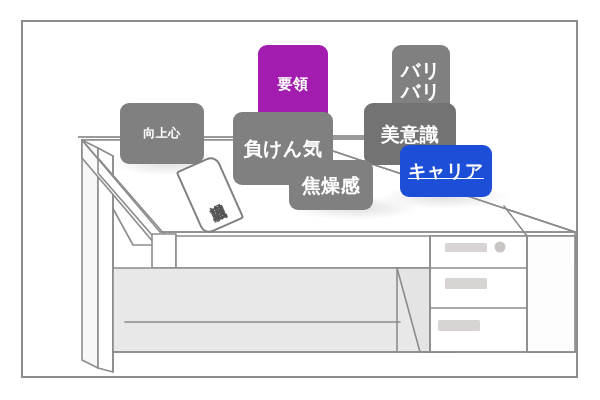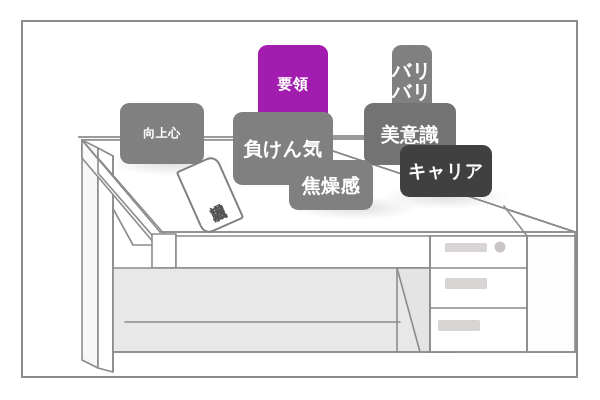--- a/index.html
+++ b/index.html
@@ -166,25 +166,25 @@
       </div>
       <div class="node" style="left: 258px; top: 45px; width: 70px; height: 78px; font-size: 15px; z-index: 5; background: #a21caf; color: rgb(255, 255, 255);">
         <span style="white-space: pre-line;">要領</span>
       </div>
       <div class="node" style="left: 289px; top: 160px; width: 84px; height: 50px; font-size: 19px; z-index: 8; background: rgb(128, 128, 128); color: rgb(255, 255, 255);">
         <span style="white-space: pre-line;">焦燥感</span>
       </div>
       <div class="node" style="left: 364px; top: 103px; width: 92px; height: 62px; font-size: 19px; z-index: 7; background: #737373; color: rgb(255, 255, 255);">
         <span style="white-space: pre-line;">美意識</span>
       </div>
-      <div class="node" style="left: 392px; top: 45px; width: 40px; height: 72px; font-size: 19px; z-index: 5; background: rgb(128, 128, 128); color: rgb(255, 255, 255);">
+      <div class="node" style="left: 392px; top: 45px; width: 58px; height: 72px; font-size: 19px; z-index: 5; background: rgb(128, 128, 128); color: rgb(255, 255, 255);">
         <span style="white-space: pre-line;">バリ
 バリ</span>
       </div>
-      <div class="node" style="left: 400px; top: 145px; width: 92px; height: 52px; font-size: 18px; z-index: 8; background: #404040; color: rgb(255, 255, 255);">
+      <div class="node" style="left: 400px; top: 145px; width: 92px; height: 52px; font-size: 18px; z-index: 8; background: #1d4ed8; color: rgb(255, 255, 255); text-decoration: underline;">
         <span style="white-space: pre-line;">キャリア</span>
       </div>
     </div>
 
   <div class="paper" id="paper" style="left: 188px; top: 160px; width: 44px; height: 70px; transform: rotate(-24deg); z-index: 9;">
     <span class="paper-text" style="color: rgb(85, 85, 85);">退職届</span>
   </div>
 
 </div>
 

